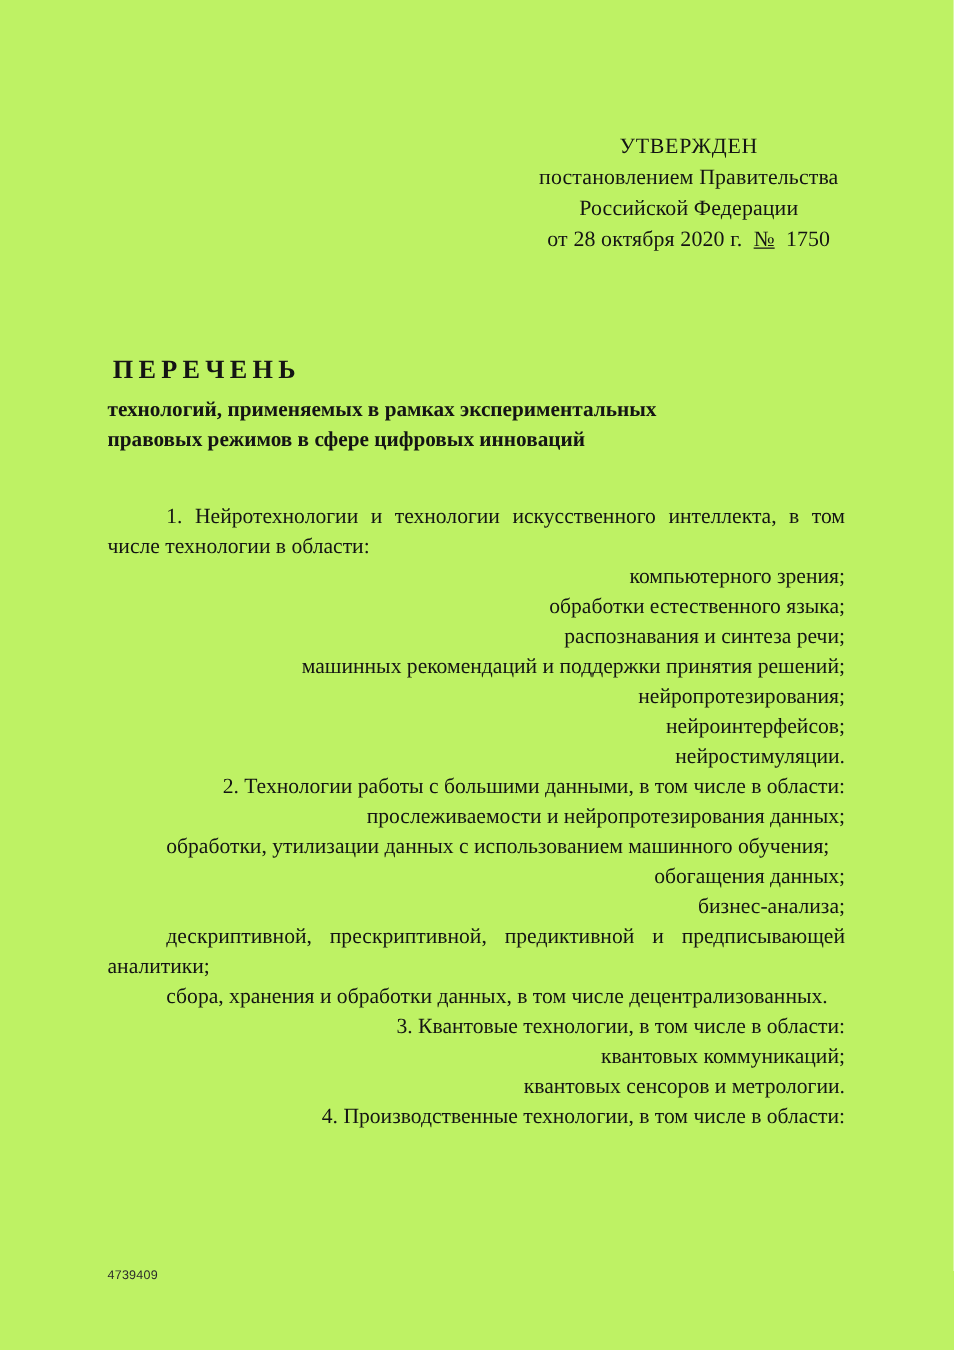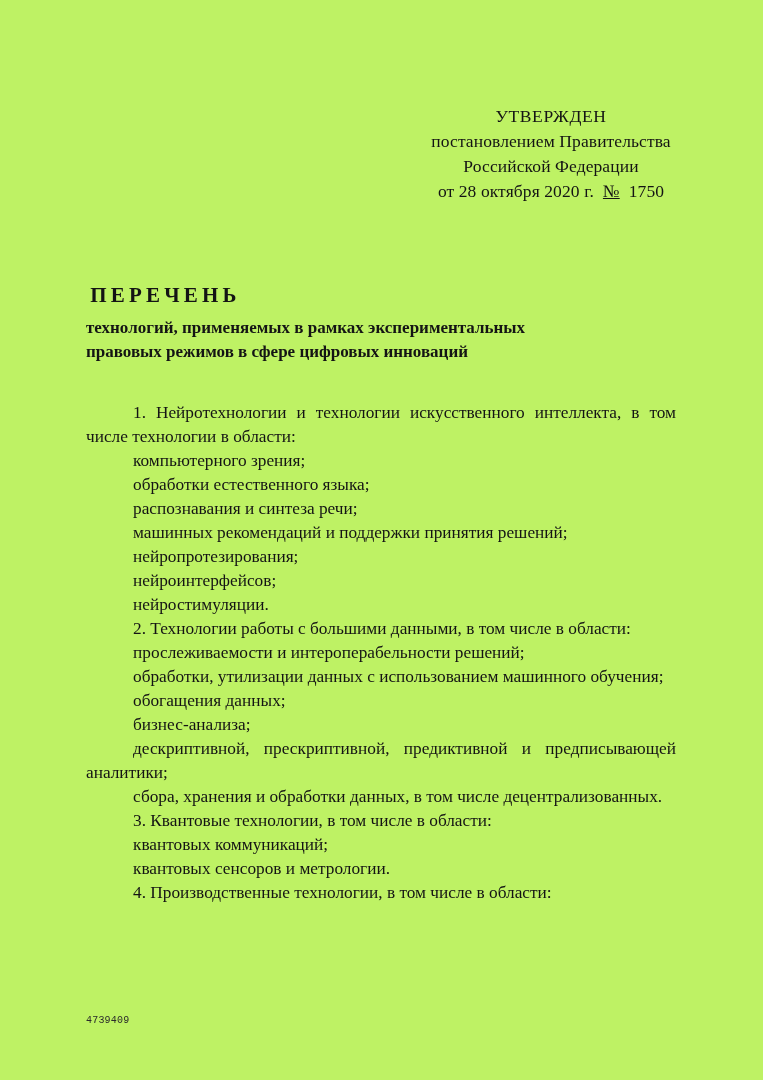--- a/index.html
+++ b/index.html
@@ -85,29 +85,29 @@
     line-height: 24px;
   }
   .para {
     margin: 0;
     text-align: justify;
     text-indent: 47px;
     text-justify: inter-word;
     hyphens: none;
   }
   .para.single {
-    text-align: left;
+    text-align: right;
   }
 
   
   .footer-number {
     position: absolute;
     left: 86px;
     top: 1015px;
-    font-family: Liberation Mono, monospace;
+    font-family: Liberation Sans, sans-serif;
     font-size: 10px;
     color: #2b2b2b;
     letter-spacing: 0.2px;
   }
 </style>
 </head>
 <body>
 
 <div class="page">
 
@@ -128,21 +128,21 @@
   <div class="body-text">
     <p class="para">1. Нейротехнологии и технологии искусственного интеллекта, в том числе технологии в области:</p>
     <p class="para single">компьютерного зрения;</p>
     <p class="para single">обработки естественного языка;</p>
     <p class="para single">распознавания и синтеза речи;</p>
     <p class="para single">машинных рекомендаций и поддержки принятия решений;</p>
     <p class="para single">нейропротезирования;</p>
     <p class="para single">нейроинтерфейсов;</p>
     <p class="para single">нейростимуляции.</p>
     <p class="para single">2. Технологии работы с большими данными, в том числе в области:</p>
-    <p class="para single">прослеживаемости и интероперабельности решений;</p>
+    <p class="para single">прослеживаемости и нейропротезирования данных;</p>
     <p class="para">обработки, утилизации данных с использованием машинного обучения;</p>
     <p class="para single">обогащения данных;</p>
     <p class="para single">бизнес-анализа;</p>
     <p class="para">дескриптивной, прескриптивной, предиктивной и предписывающей аналитики;</p>
     <p class="para">сбора, хранения и обработки данных, в том числе децентрализованных.</p>
     <p class="para single">3. Квантовые технологии, в том числе в области:</p>
     <p class="para single">квантовых коммуникаций;</p>
     <p class="para single">квантовых сенсоров и метрологии.</p>
     <p class="para single">4. Производственные технологии, в том числе в области:</p>
   </div>

